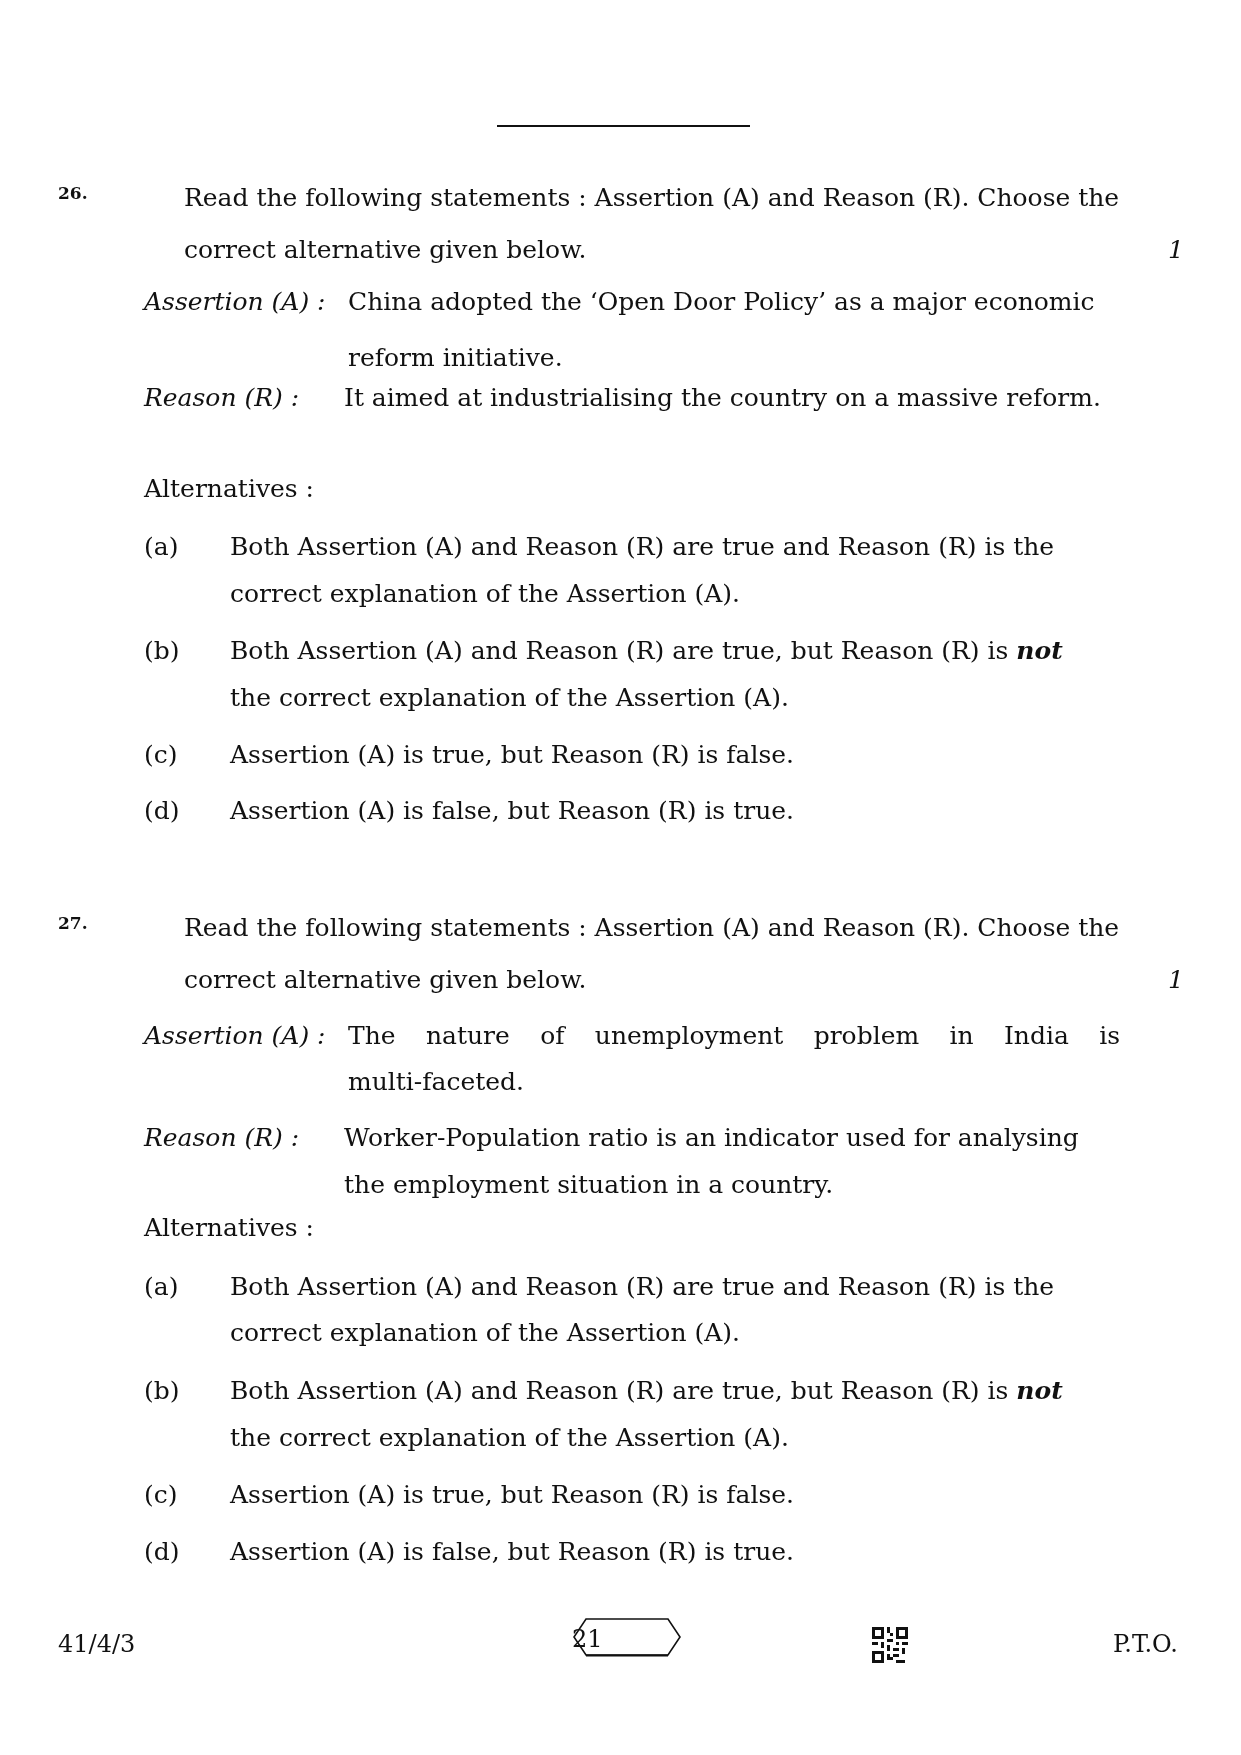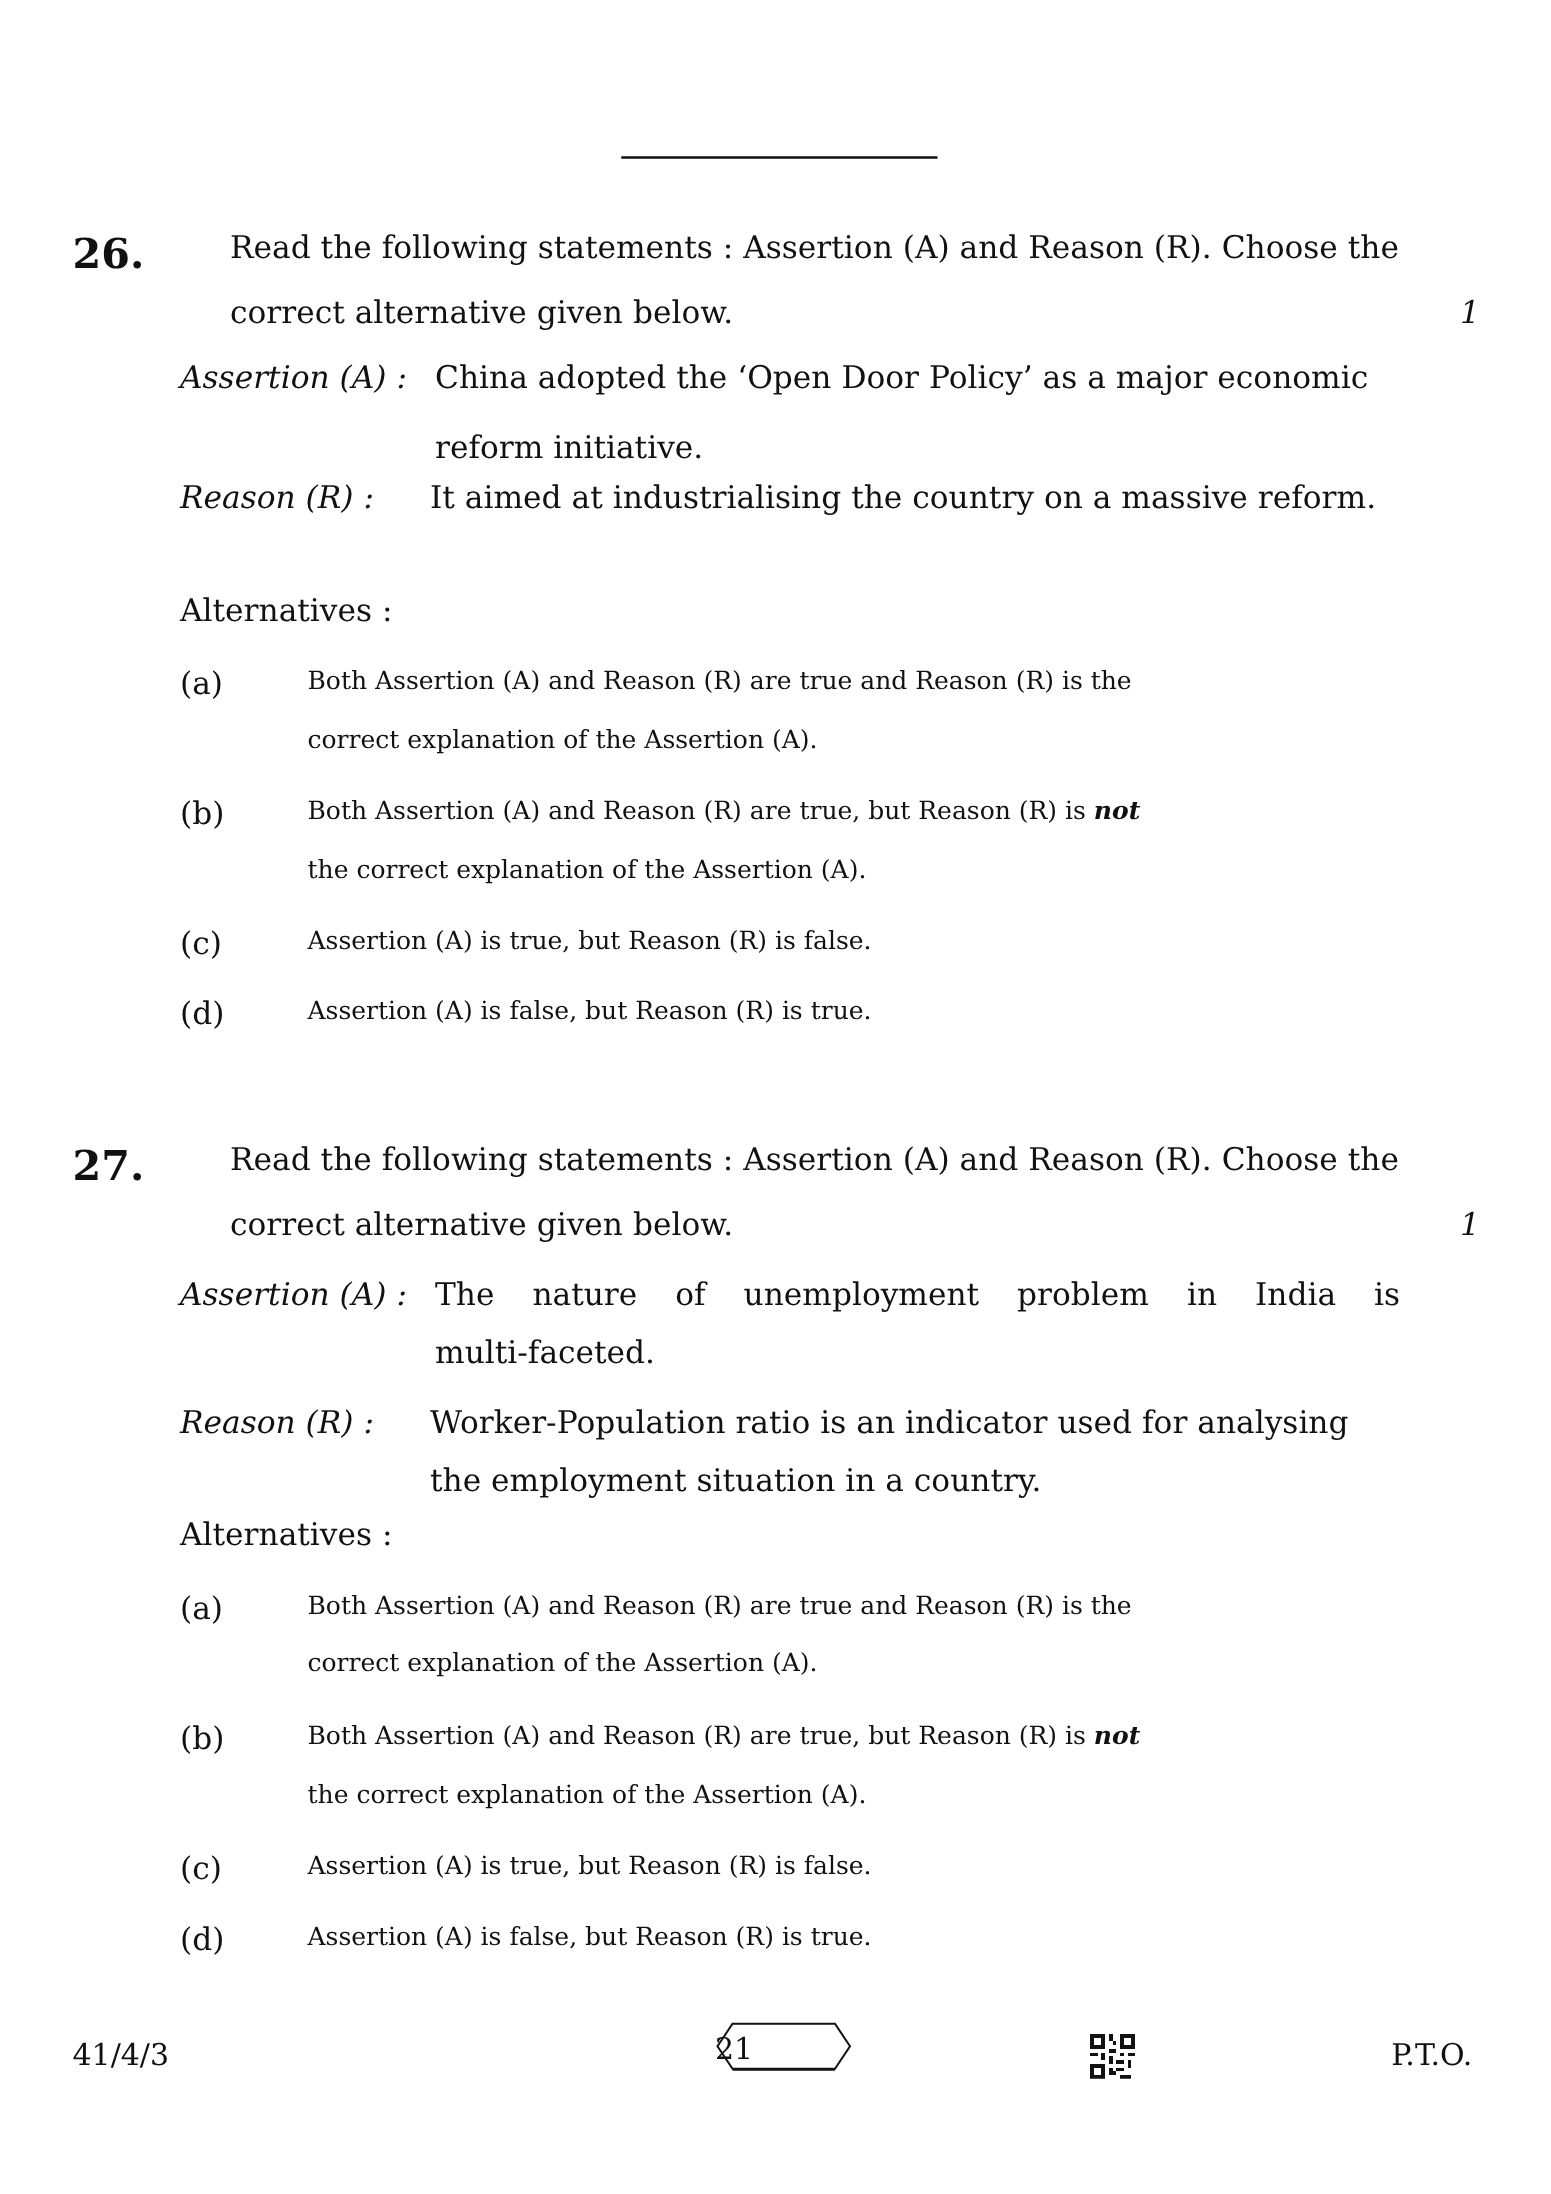--- a/index.html
+++ b/index.html
@@ -1,28 +1,28 @@
 <!DOCTYPE html>
 <html><head>
 <meta charset="utf-8">
 <style>
   html, body { margin: 0; padding: 0; background: #ffffff; }
   body { width: 1241px; height: 1755px; position: relative; overflow: hidden;
          font-family: "DejaVu Serif", "Liberation Serif", serif; color: #111; }
   .top-rule { position: absolute; left: 497px; top: 125px; width: 253px; height: 2px; background: #111; }
-  .qnum { position: absolute; left: 58px; font-weight: bold; font-size: 33px; }
+  .qnum { position: absolute; left: 58px; font-weight: bold; font-size: 17px; }
   .line { position: absolute; font-size: 25px; white-space: nowrap; }
   .stem { left: 144px; margin-left: 40px; }
   .marks { position: absolute; left: 1168px; font-style: italic; font-size: 25px; }
   .lbl { position: absolute; left: 144px; font-style: italic; font-size: 25px; white-space: nowrap; }
   .txt { position: absolute; left: 348px; font-size: 25px; width: 772px; }
   .just { text-align: justify; text-align-last: justify; }
   .alt-head { position: absolute; left: 144px; font-size: 25px; }
   .opt-letter { position: absolute; left: 144px; font-size: 25px; }
-  .opt-text { position: absolute; left: 230px; font-size: 20px; width: 890px; white-space: nowrap; margin-left: 16px; }
+  .opt-text { position: absolute; left: 230px; font-size: 25px; width: 890px; white-space: nowrap; }
   .footer-code { position: absolute; left: 58px; top: 1630px; font-size: 24px; }
   .pageno { position: absolute; left: 572px; top: 1617px; width: 110px; height: 40px; }
   .pageno svg { position: absolute; left: 0; top: 0; }
   .pageno span { position: absolute; left: 0; width: 110px; top: 8px; text-align: left; font-size: 24px; }
   .qr { position: absolute; left: 872px; top: 1627px; width: 36px; height: 36px; }
   .pto { position: absolute; left: 1113px; top: 1630px; font-size: 24px; }
 </style>
 </head>
 <body>
 

